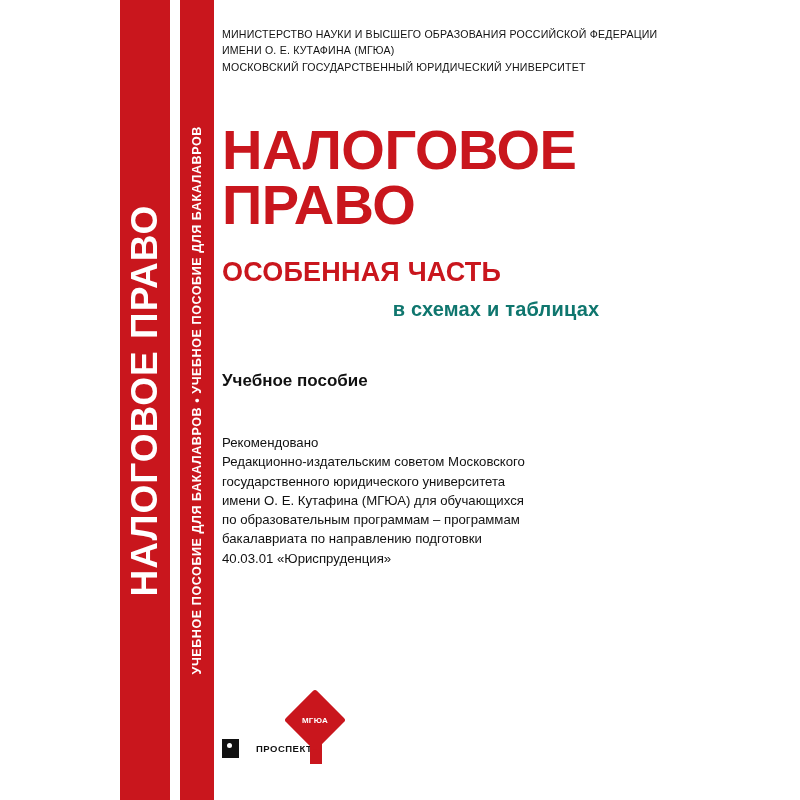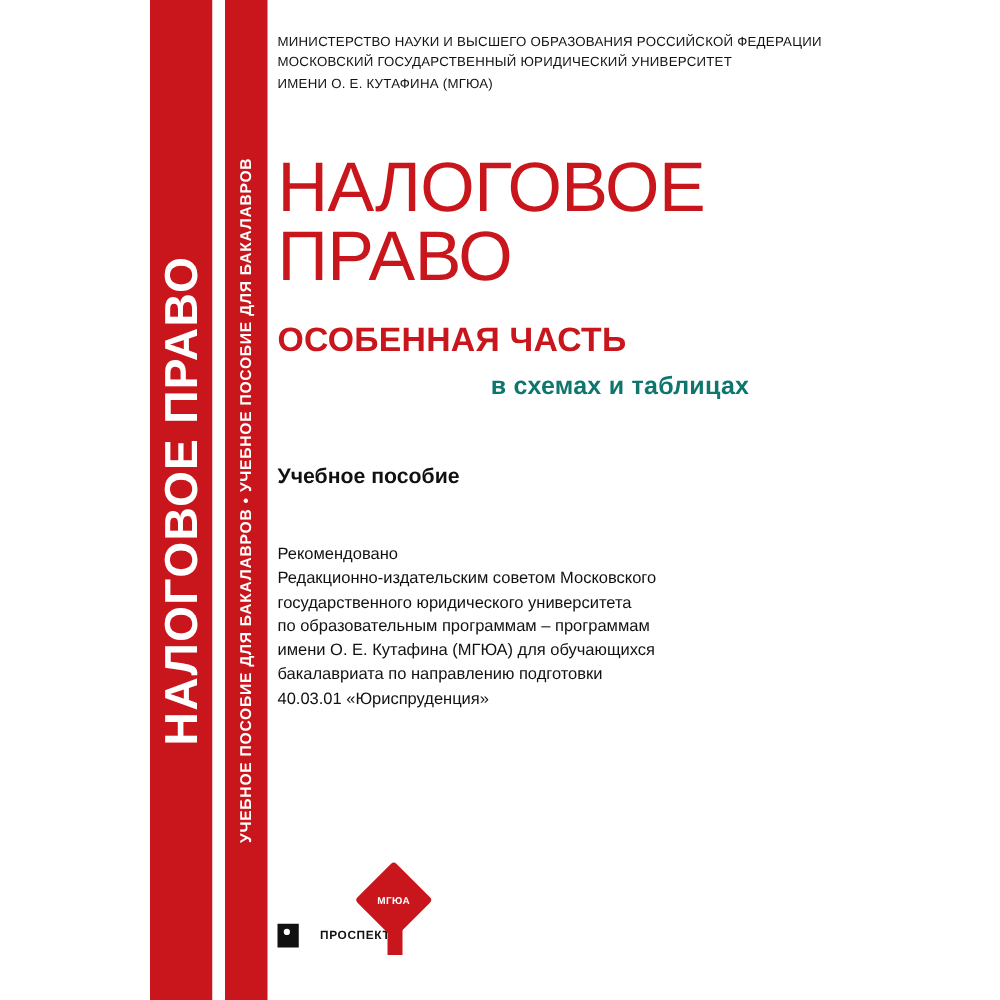--- a/index.html
+++ b/index.html
@@ -104,21 +104,21 @@
     font-weight: normal;
     line-height: 1.55;
     letter-spacing: 0.2px;
     color: #111111;
     text-transform: uppercase;
   }
 
   .main-title {
     margin-top: 48px;
     color: #c9161d;
-    font-weight: normal;
+    font-weight: bold;
     font-size: 56px;
     line-height: 0.98;
     letter-spacing: -0.5px;
   }
   .main-title .line2 { display: block; }
 
   .subtitle-1 {
     margin-top: 24px;
     color: #c9161d;
     font-weight: bold;
@@ -256,41 +256,41 @@
   </div>
 
   <div class="spine-sub">
     <span>УЧЕБНОЕ ПОСОБИЕ ДЛЯ БАКАЛАВРОВ • УЧЕБНОЕ ПОСОБИЕ ДЛЯ БАКАЛАВРОВ</span>
   </div>
 
   <div class="content">
 
     <div class="publisher-lines">
       <div>МИНИСТЕРСТВО НАУКИ И ВЫСШЕГО ОБРАЗОВАНИЯ РОССИЙСКОЙ ФЕДЕРАЦИИ</div>
+      <div>ИМЕНИ О. Е. КУТАФИНА (МГЮА)</div>
       <div>МОСКОВСКИЙ ГОСУДАРСТВЕННЫЙ ЮРИДИЧЕСКИЙ УНИВЕРСИТЕТ</div>
-      <div>ИМЕНИ О. Е. КУТАФИНА (МГЮА)</div>
     </div>
 
     <div class="main-title">
       <span>НАЛОГОВОЕ</span>
       <span class="line2">ПРАВО</span>
     </div>
 
     <div class="subtitle-1">ОСОБЕННАЯ ЧАСТЬ</div>
     <div class="subtitle-2">в схемах и таблицах</div>
 
     <div class="kind">Учебное пособие</div>
 
 
     <div class="recommend">
       <div>Рекомендовано</div>
       <div>Редакционно-издательским советом Московского</div>
       <div>государственного юридического университета</div>
+      <div>имени О. Е. Кутафина (МГЮА) для обучающихся</div>
       <div>по образовательным программам – программам</div>
-      <div>имени О. Е. Кутафина (МГЮА) для обучающихся</div>
       <div>бакалавриата по направлению подготовки</div>
       <div>40.03.01 «Юриспруденция»</div>
     </div>
 
   </div>
 
   <div class="logos">
     <div class="prospekt">
       <div class="p-mark"></div>
       <div class="p-text">ПРОСПЕКТ</div>

